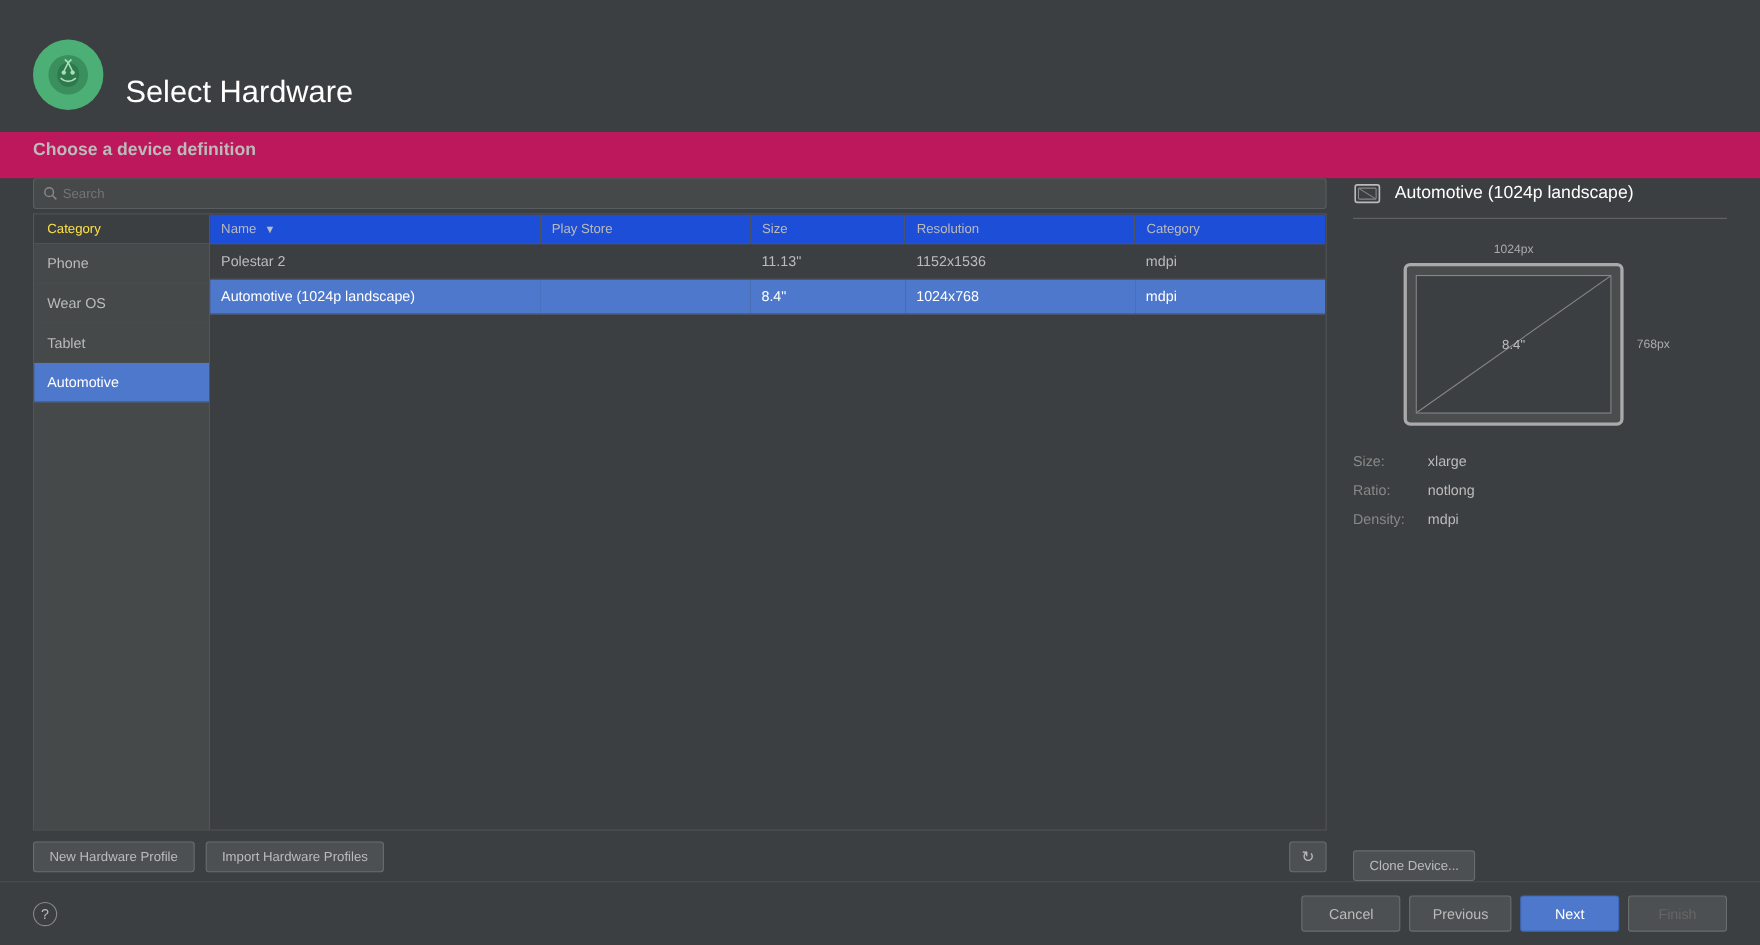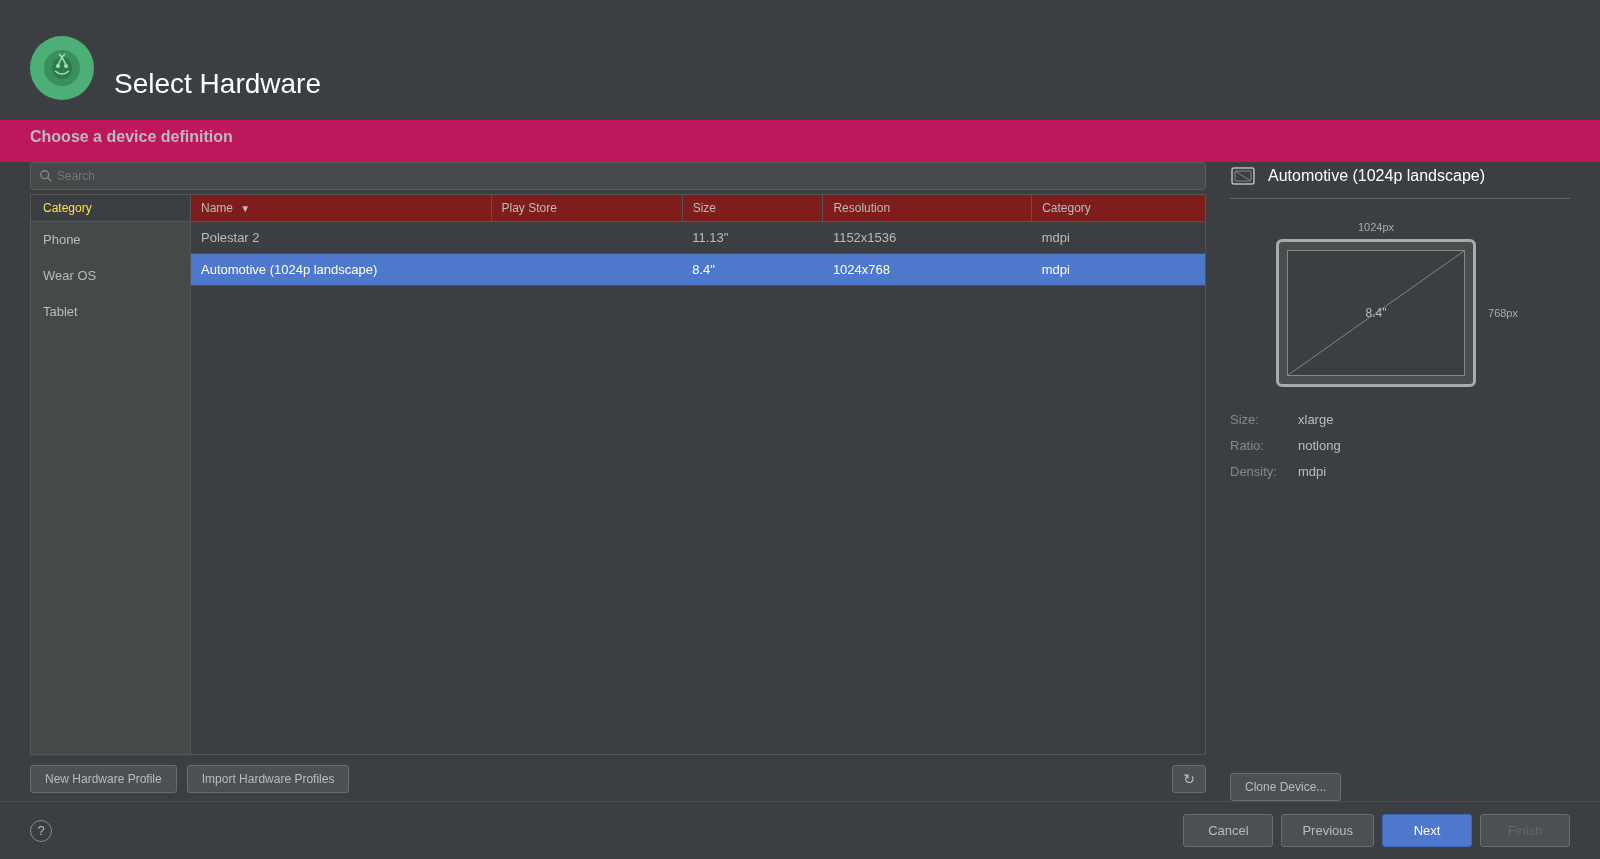--- a/index.html
+++ b/index.html
@@ -138,21 +138,21 @@
     .device-table-wrapper {
       flex: 1;
       overflow: auto;
       background: #3c3f41;
     }
     table {
       width: 100%;
       border-collapse: collapse;
     }
     thead tr {
-      background: #7f1d1d;
+      background: #1d4ed8;
       border-bottom: 1px solid #555;
     }
     th {
       padding: 6px 10px;
       text-align: left;
       font-size: 12px;
       color: #bbbbbb;
       font-weight: normal;
       border-right: 1px solid #555;
       white-space: nowrap;
@@ -397,20 +397,21 @@
       <input type="text" placeholder="Search" style="">
     </div>
 
     <div class="table-area">
 
       <div class="category-sidebar">
         <div class="category-header">Category</div>
         <div class="category-item">Phone</div>
         <div class="category-item">Wear OS</div>
         <div class="category-item">Tablet</div>
+        <div class="category-item active">Automotive</div>
       </div>
 
       <div class="device-table-wrapper">
         <table>
           <thead>
             <tr>
               <th class="th-name">
                 <span>Name</span>
                 <span class="sort-arrow">▼</span>
               </th>

